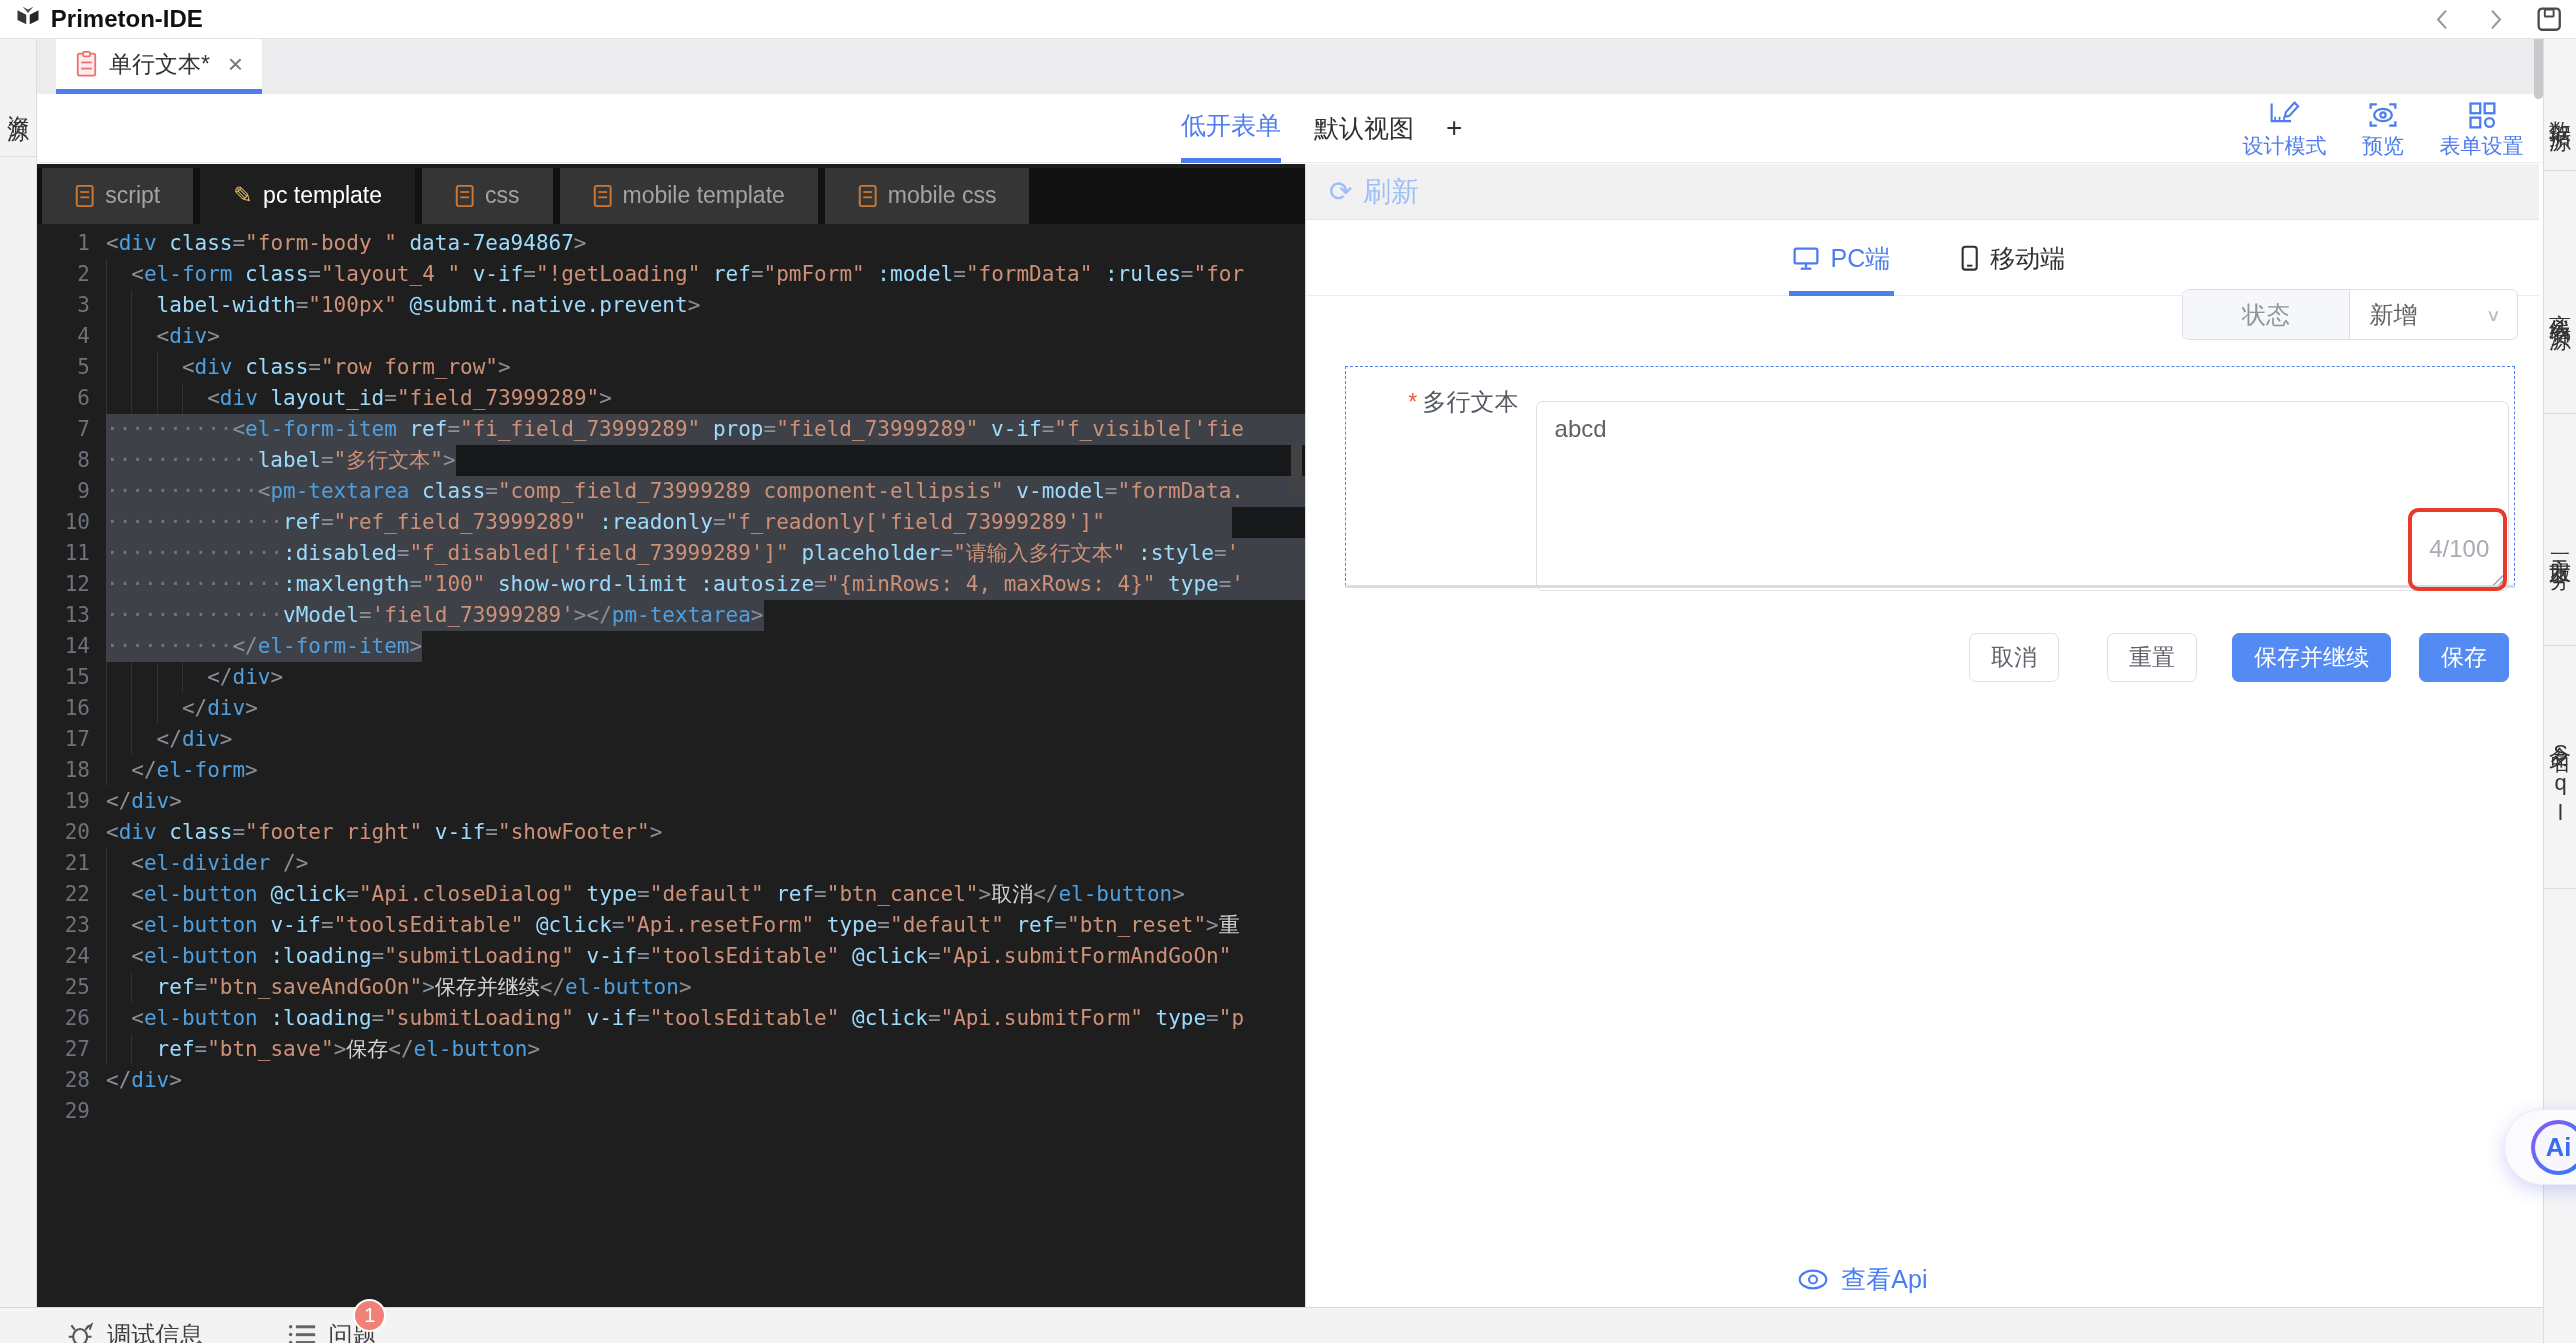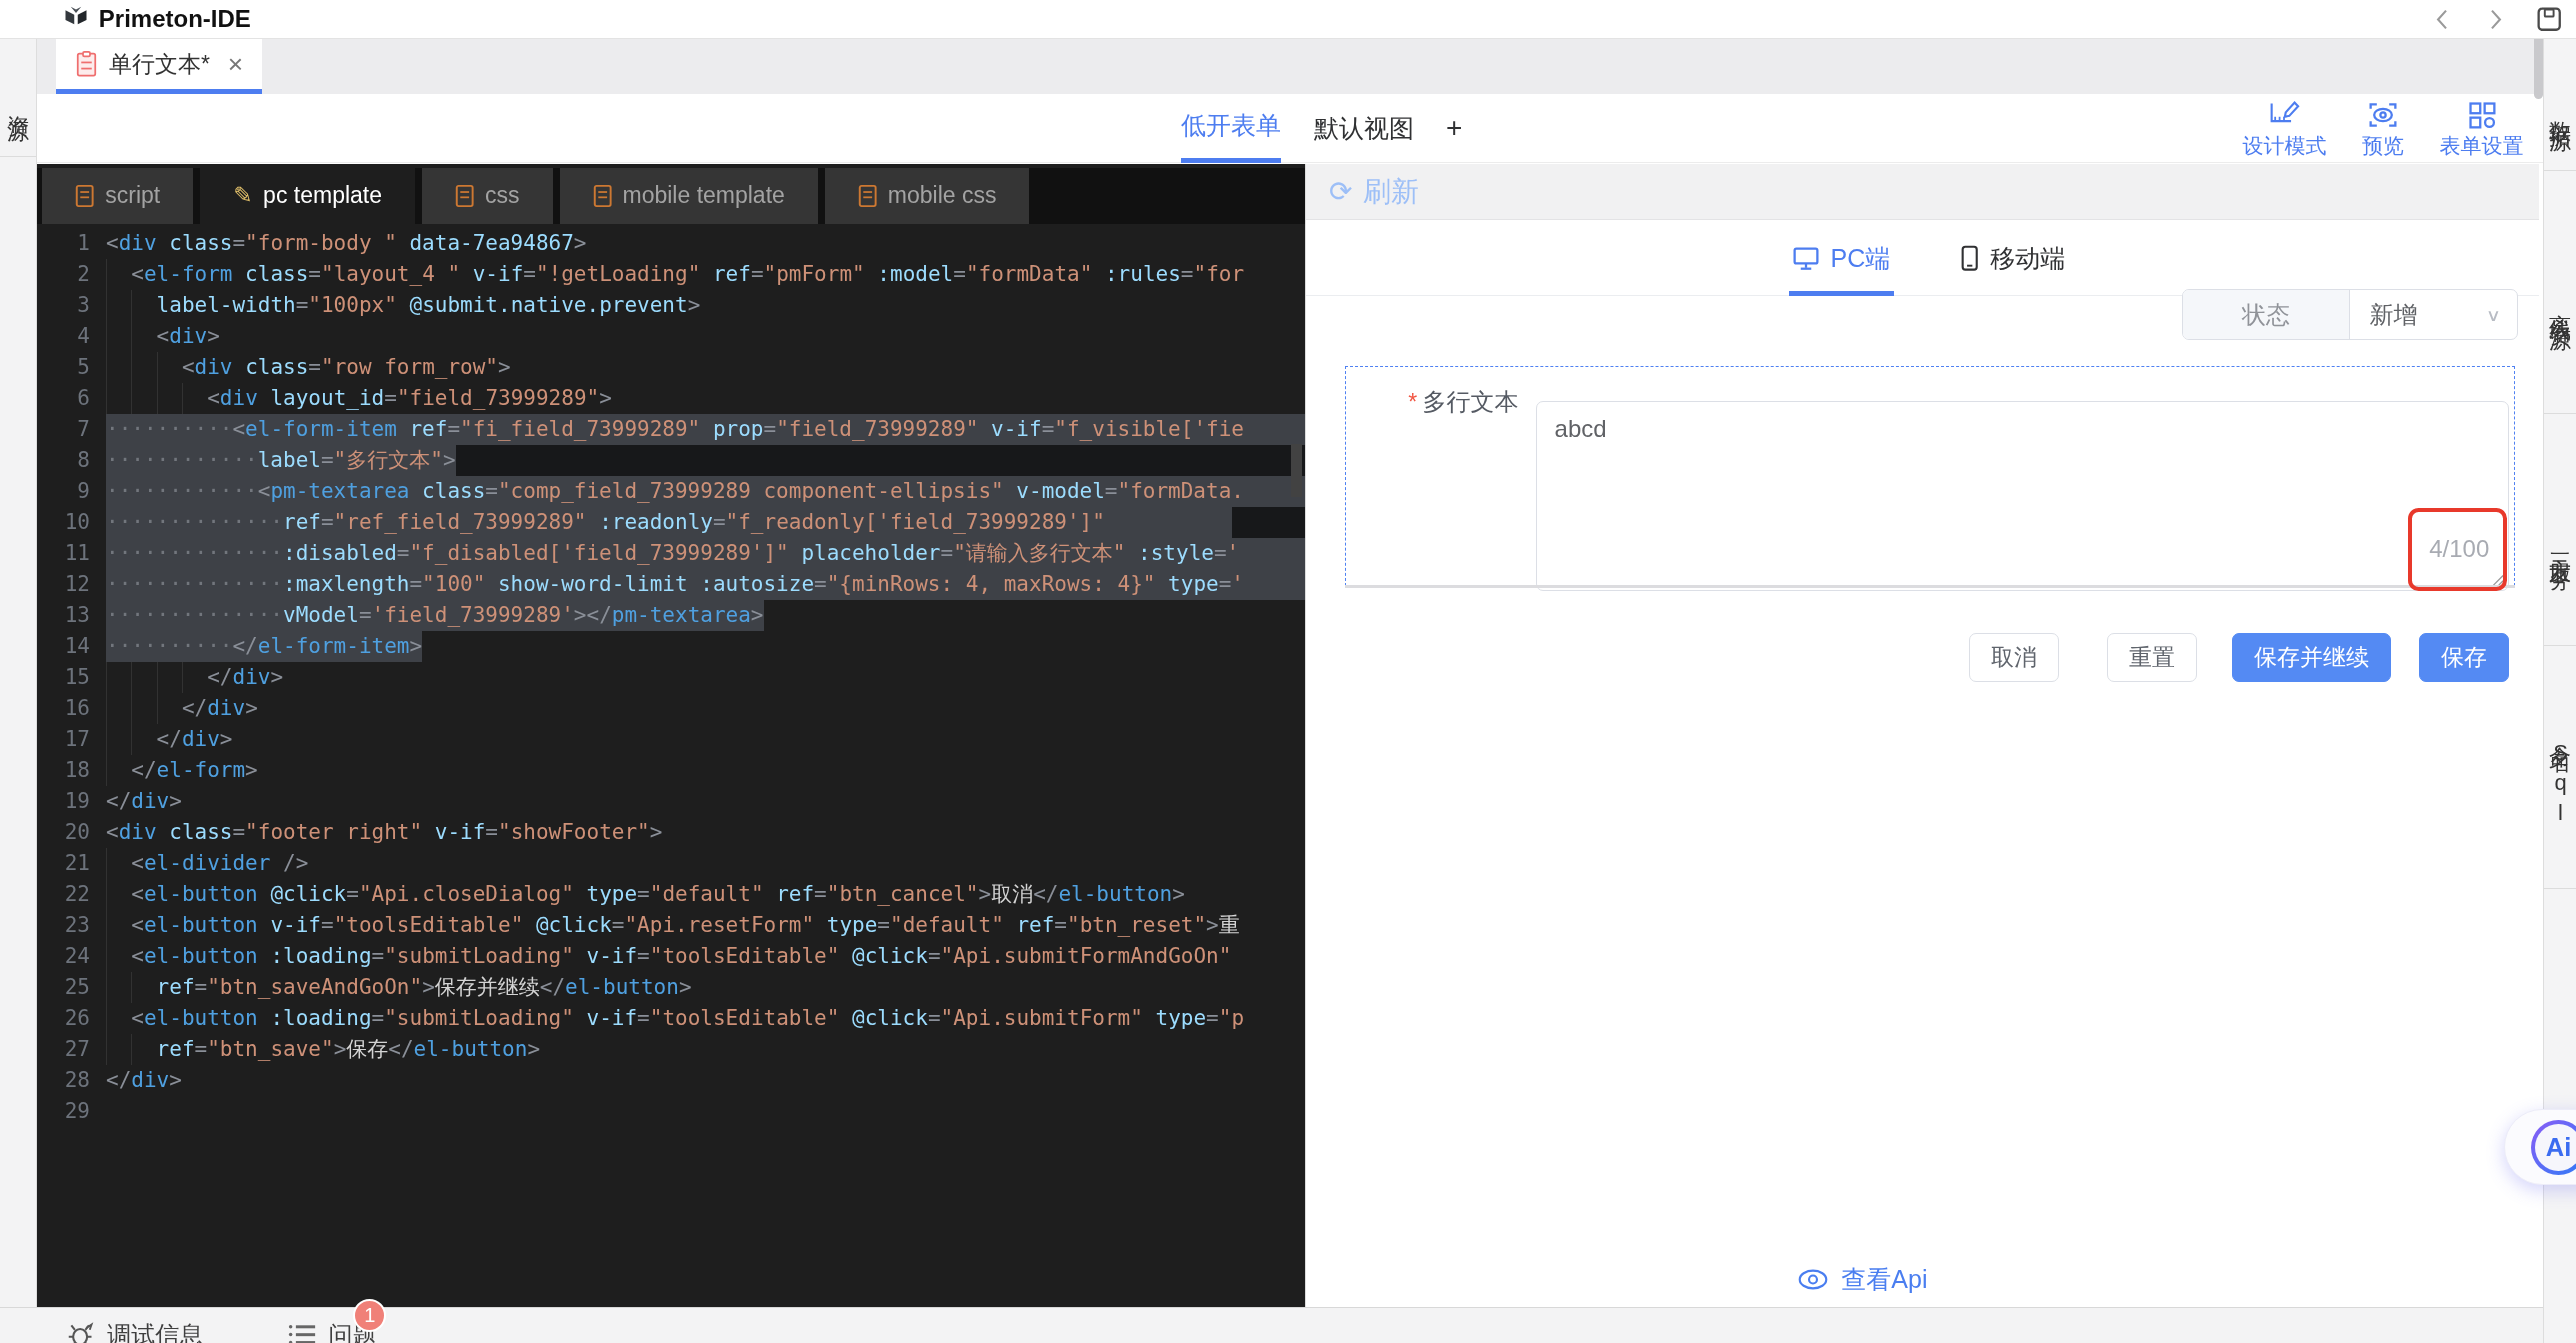--- a/index.html
+++ b/index.html
@@ -3,21 +3,21 @@
 <meta charset="utf-8">
 <style>
   * { box-sizing: border-box; margin: 0; padding: 0; }
   html,body { background:#fff; }
   #app {
     position: relative; width: 2576px; height: 1343px; overflow: hidden;
     font-family: "Liberation Sans", sans-serif; background:#fff; color:#303133;
   }
   
   .hdr { position:absolute; left:0; top:0; width:2576px; height:39px; background:#fff;
-         border-bottom:0.9px solid #e3e3e3; display:flex; align-items:center; z-index:30;padding-left:48px; }
+         border-bottom:0.9px solid #e3e3e3; display:flex; align-items:center; z-index:30; }
   .hdr-title { font-size:24px; font-weight:600; color:#111; margin-left:8.8px; }
   .hdr-logo { margin-left:14px; }
   .hdr-nav { position:absolute; right:12.3px; top:0; height:39px; display:flex; align-items:center; gap:23px; }
   .nav-btn { width:30px; height:30px; display:flex; align-items:center; justify-content:center; cursor:pointer; }
   
   .left-strip { position:absolute; left:0; top:39px; width:37px; height:1305px;
                 background:#f3f3f4; border-right:0.9px solid #ddd; z-index:20; }
   .vitem { writing-mode:vertical-lr; text-orientation:upright; letter-spacing:5.3px;
            font-size:22px; color:#333; display:block; margin:0 auto; text-align:center; }
   .left-strip .vitem-wrap { padding-top:12.3px; height:118px; border-bottom:0.9px solid #dcdcdc;

